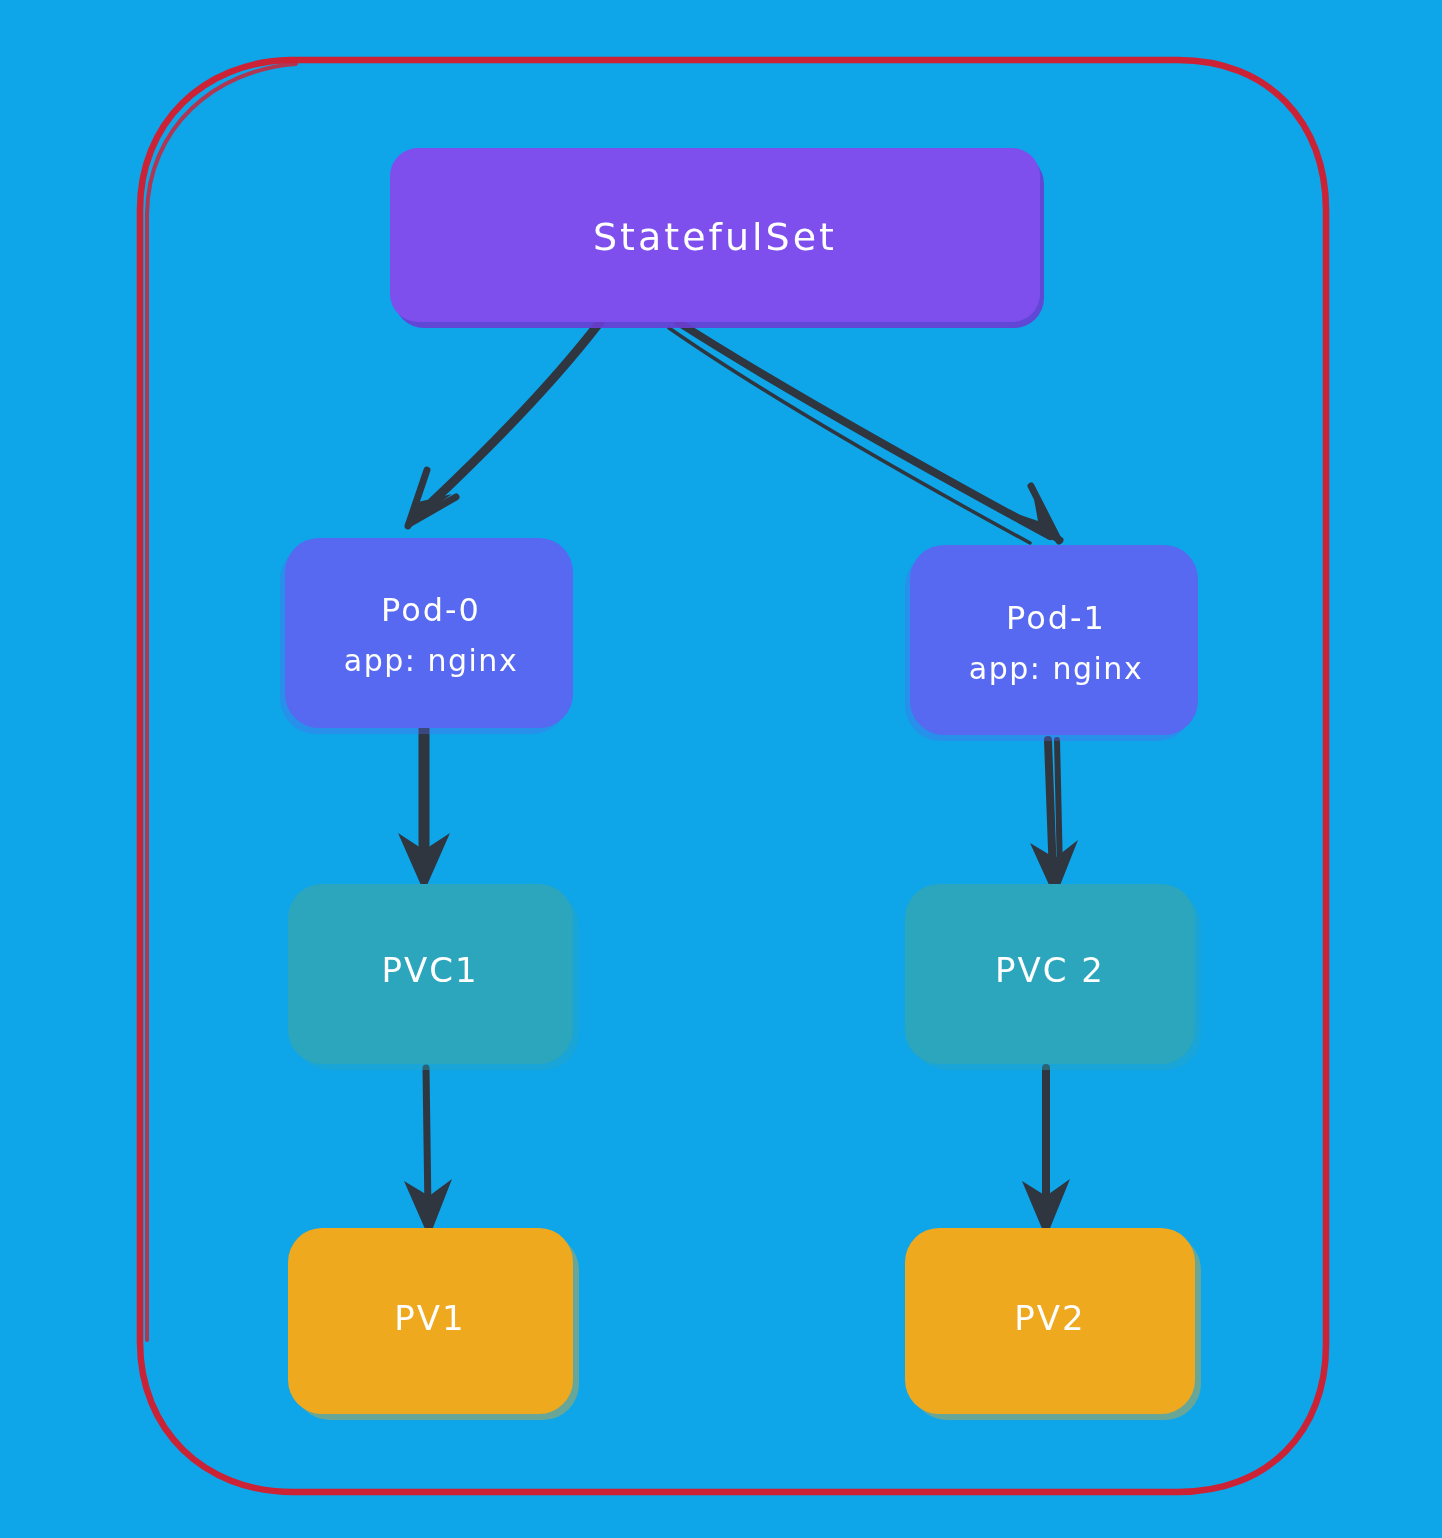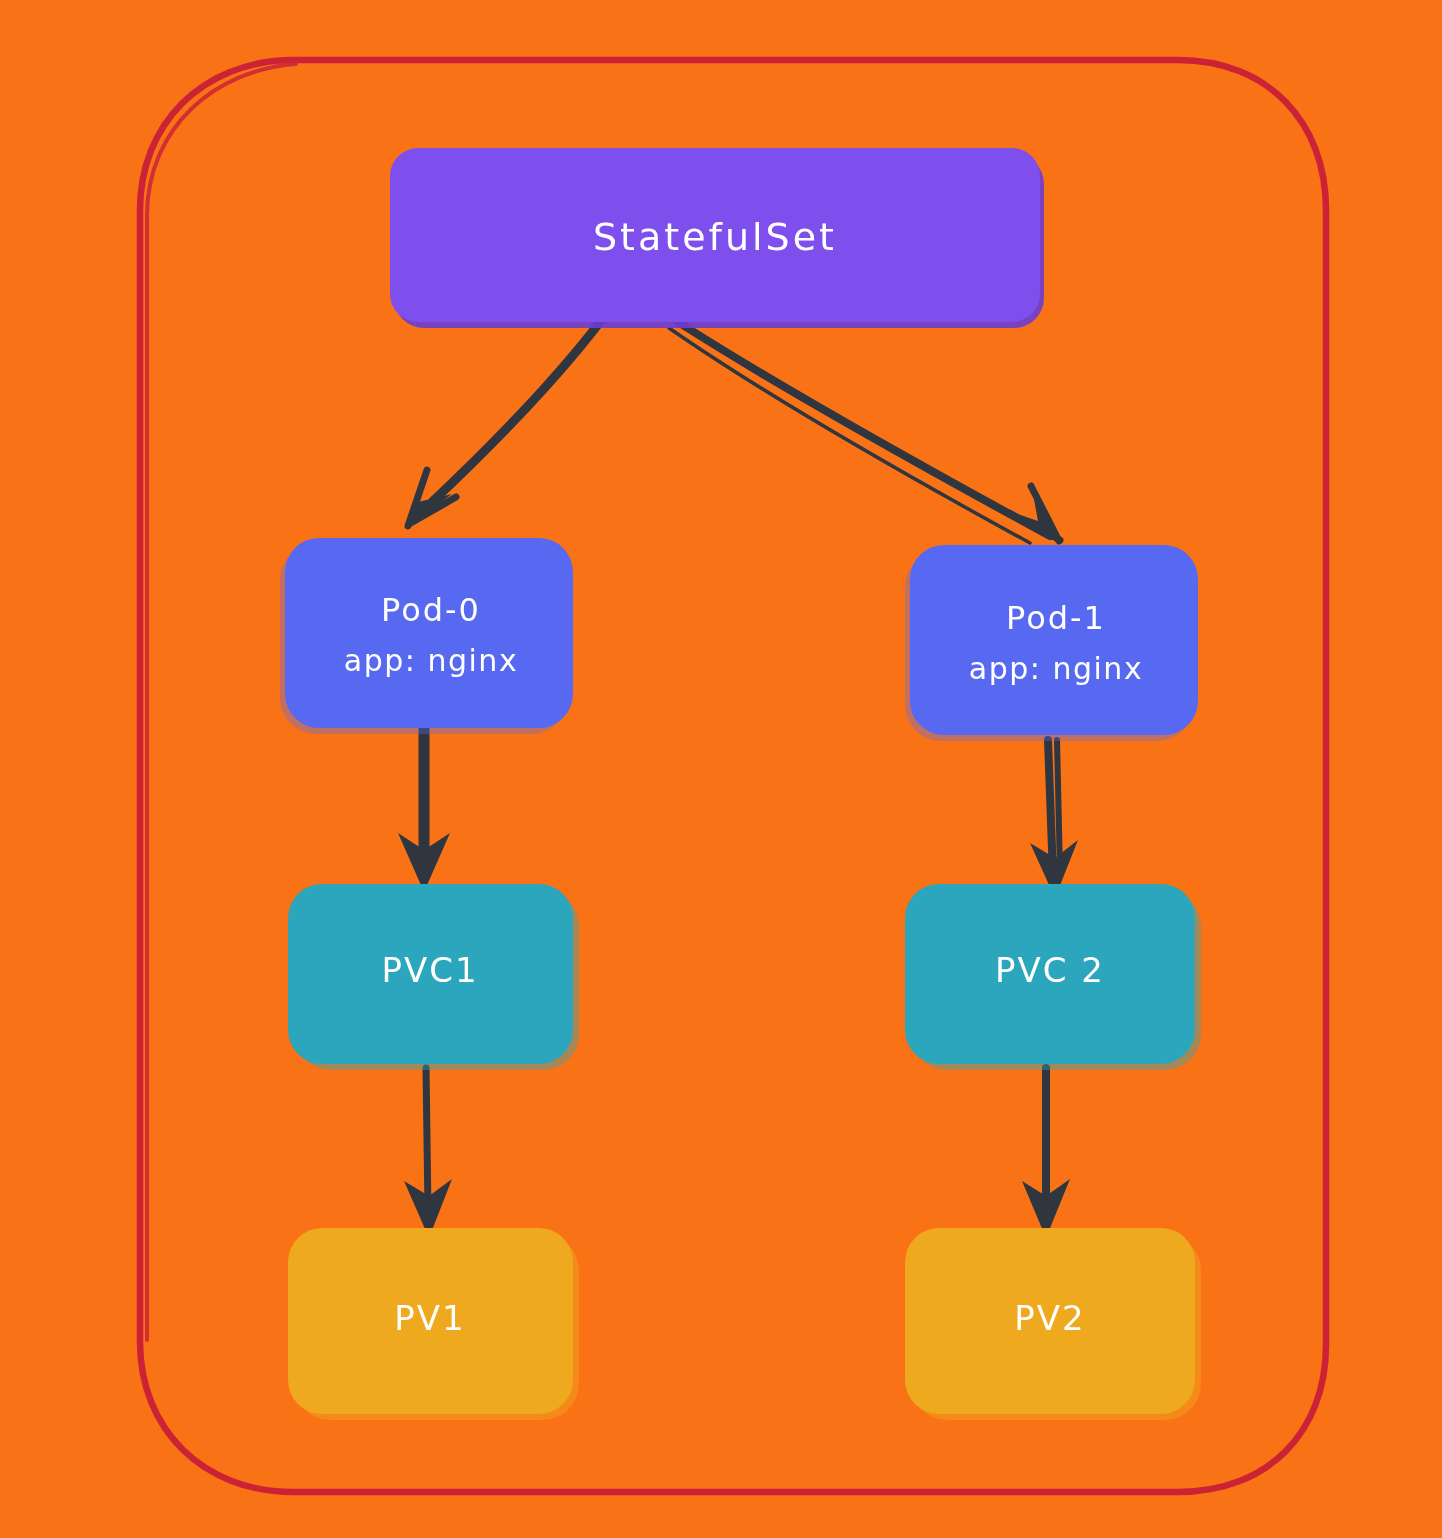--- a/index.html
+++ b/index.html
@@ -4,21 +4,21 @@
 <style>
   html, body {
     margin: 0;
     padding: 0;
     background: #ffffff;
   }
   #canvas {
     position: relative;
     width: 1442px;
     height: 1538px;
-    background: #f97316;
+    background: #0ea5e9;
     overflow: hidden;
     font-family: "DejaVu Sans", sans-serif;
   }
   #diagram-svg {
     position: absolute;
     left: 0;
     top: 0;
     width: 1442px;
     height: 1538px;
   }

